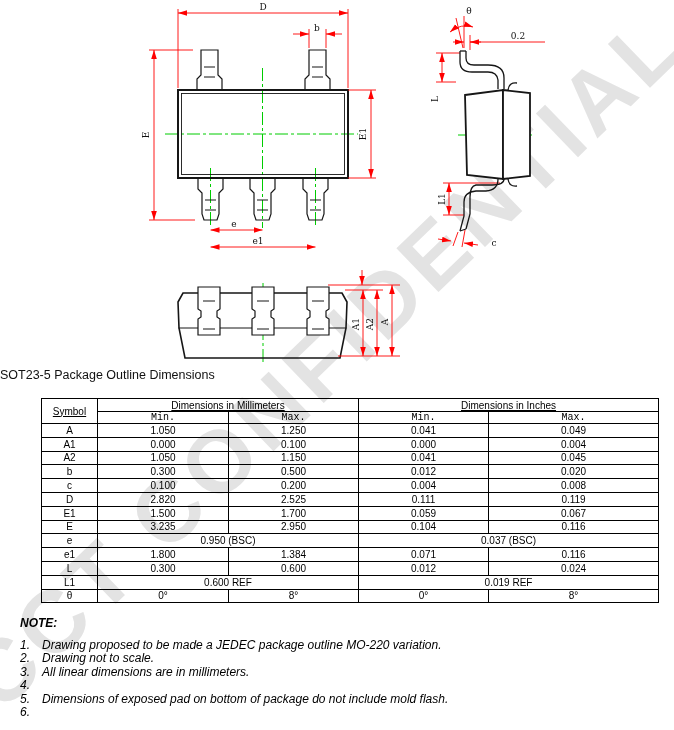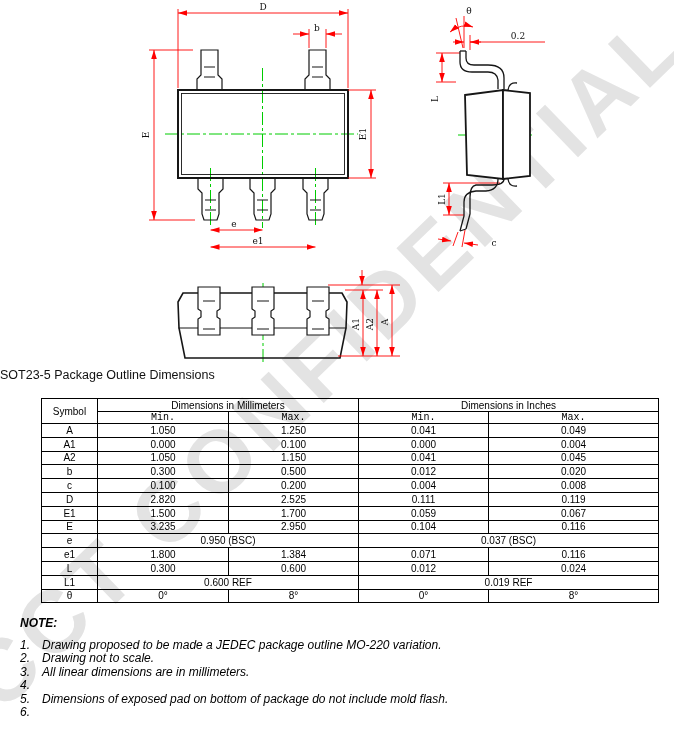--- a/index.html
+++ b/index.html
@@ -13,21 +13,21 @@
   .layer{position:absolute;z-index:1;}
   
   #title{position:absolute;z-index:1;left:0;top:368px;width:648px;text-align:left;
     font-size:12.5px;color:#111;}
   
   #dim-table-wrap{position:absolute;z-index:1;left:41px;top:398px;}
   table#dim-table{border-collapse:collapse;table-layout:fixed;width:617px;
     font-size:10px;color:#000;background:transparent;}
   #dim-table td,#dim-table th{border:1px solid #000;padding:0;text-align:center;
     font-weight:normal;overflow:hidden;white-space:nowrap;}
-  #dim-table .h1{height:13px;}
+  #dim-table .h1{height:13px;text-decoration:underline;}
   #dim-table .h2{height:12px;font-family:Liberation Mono, monospace;}
   #dim-table .dr td{height:12.8px;}
   
   #notes{position:absolute;z-index:1;left:20px;top:616px;width:660px;font-size:12px;color:#000;font-style:italic;}
   #notes .heading{font-weight:bold;margin-bottom:9px;}
   #notes .item{display:flex;line-height:13.4px;}
   #notes .num{width:22px;flex:0 0 22px;}
   svg text{font-family:"DejaVu Serif",serif;font-size:9px;fill:#111;}
 </style>
 </head>

